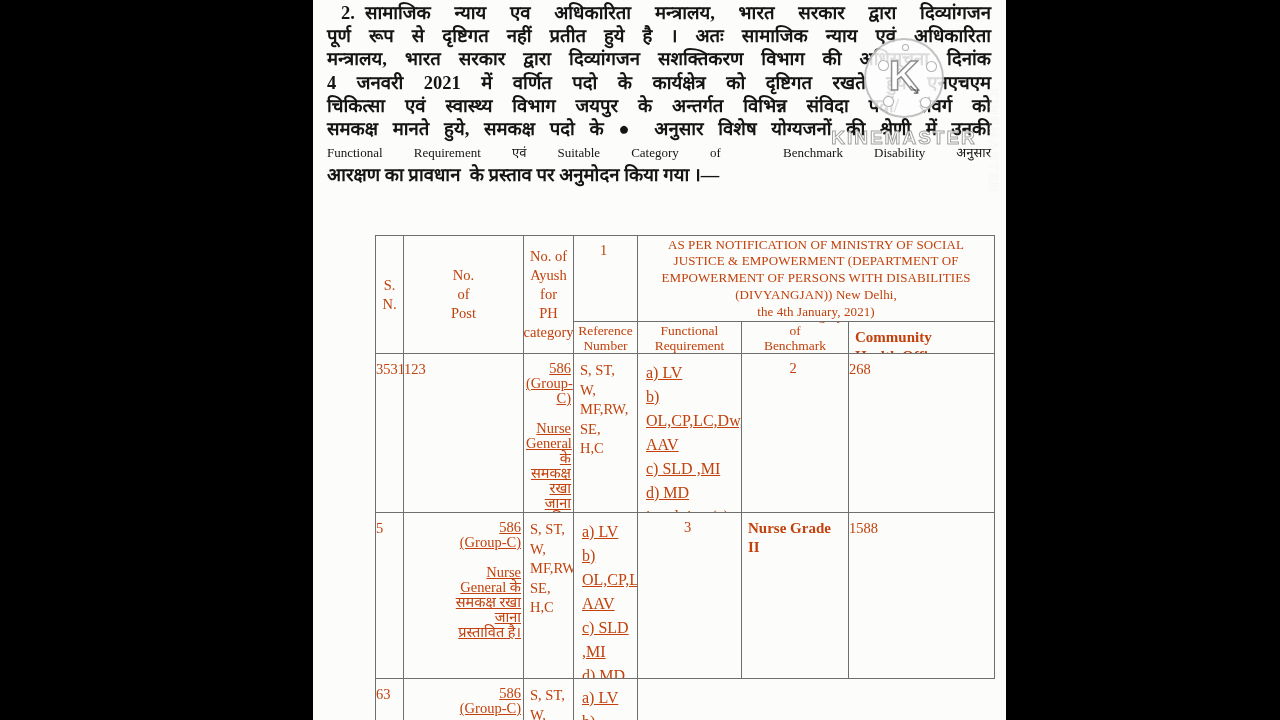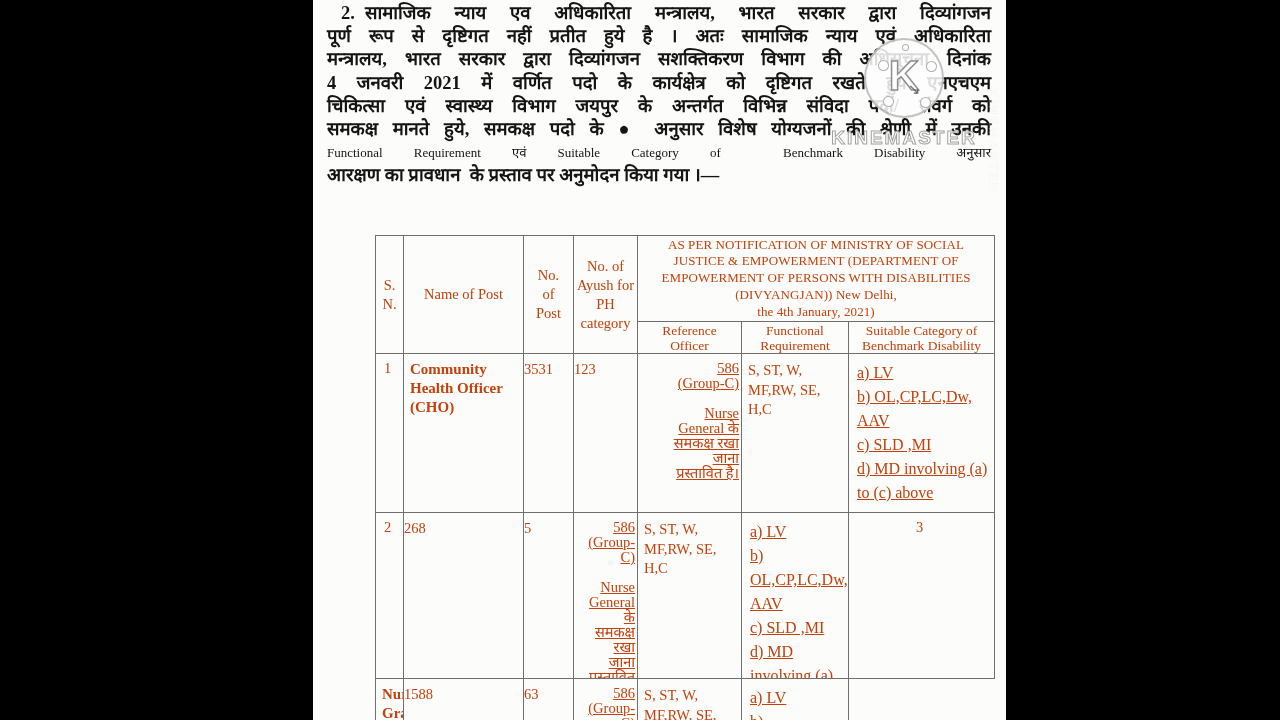--- a/index.html
+++ b/index.html
@@ -108,32 +108,31 @@
     <div class="para-line">चिकित्सा एवं स्वास्थ्य विभाग जयपुर के अन्तर्गत विभिन्न संविदा पदों/ संवर्ग को</div>
     <div class="para-line">समकक्ष मानते हुये, समकक्ष पदो के ● अनुसार विशेष योग्यजनों की श्रेणी में उनकी</div>
     <div class="para-line latin">Functional Requirement एवं Suitable Category of  Benchmark Disability अनुसार</div>
     <div class="para-line last">आरक्षण का प्रावधान  के प्रस्ताव पर अनुमोदन किया गया ।—</div>
   </div>
 
   <div class="doc-table">
 
     <div class="cell hdr span2">S.
 N.</div>
-    <div class="cell hdr span2">Name of Post</div>
     <div class="cell hdr span2">No.
 of
 Post</div>
     <div class="cell hdr span2">No. of
 Ayush for
 PH
 category</div>
     <div class="cell hdr notif">AS PER NOTIFICATION OF MINISTRY OF SOCIAL JUSTICE &amp; EMPOWERMENT (DEPARTMENT OF EMPOWERMENT OF PERSONS WITH DISABILITIES (DIVYANGJAN)) New Delhi,
 the 4th January, 2021)</div>
     <div class="cell hdr subhdr">Reference
-Officer</div>
+Number</div>
     <div class="cell hdr subhdr">Functional
 Requirement</div>
     <div class="cell hdr subhdr">Suitable Category of
 Benchmark Disability</div>
 
     <div class="cell c-sn">1</div>
     <div class="cell c-name">Community
 Health Officer
 (CHO)</div>
     <div class="cell c-num">3531</div>

